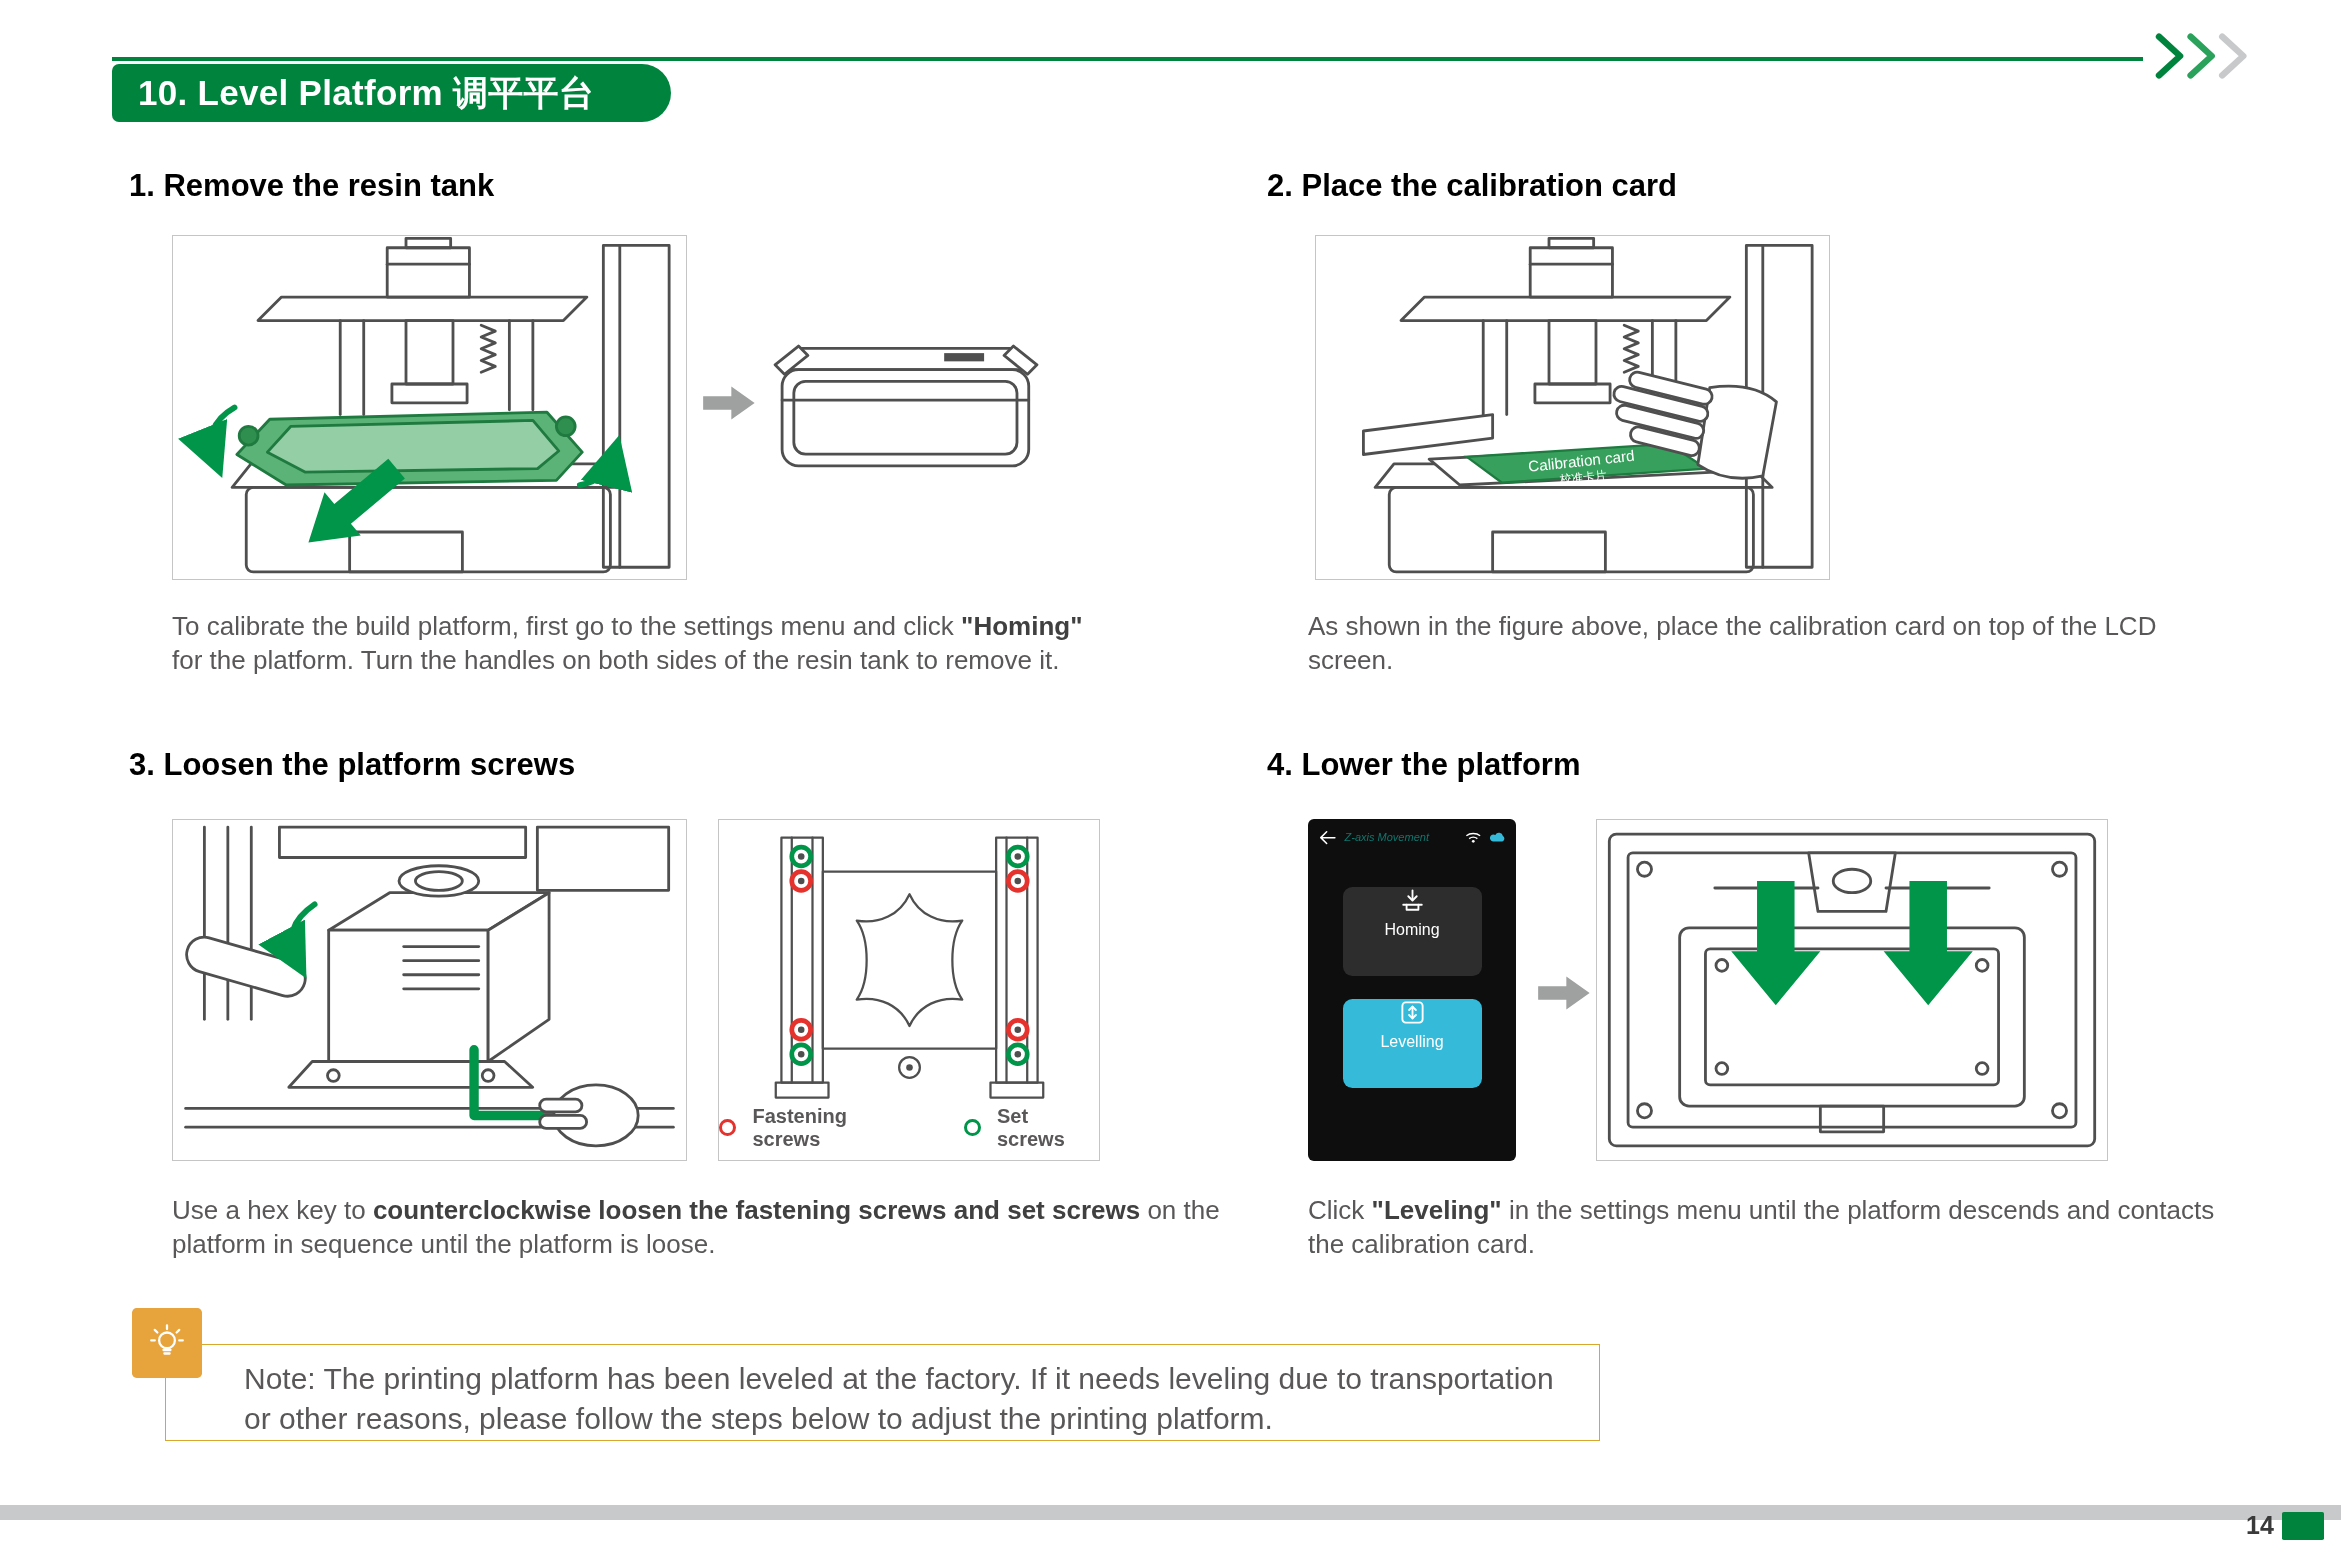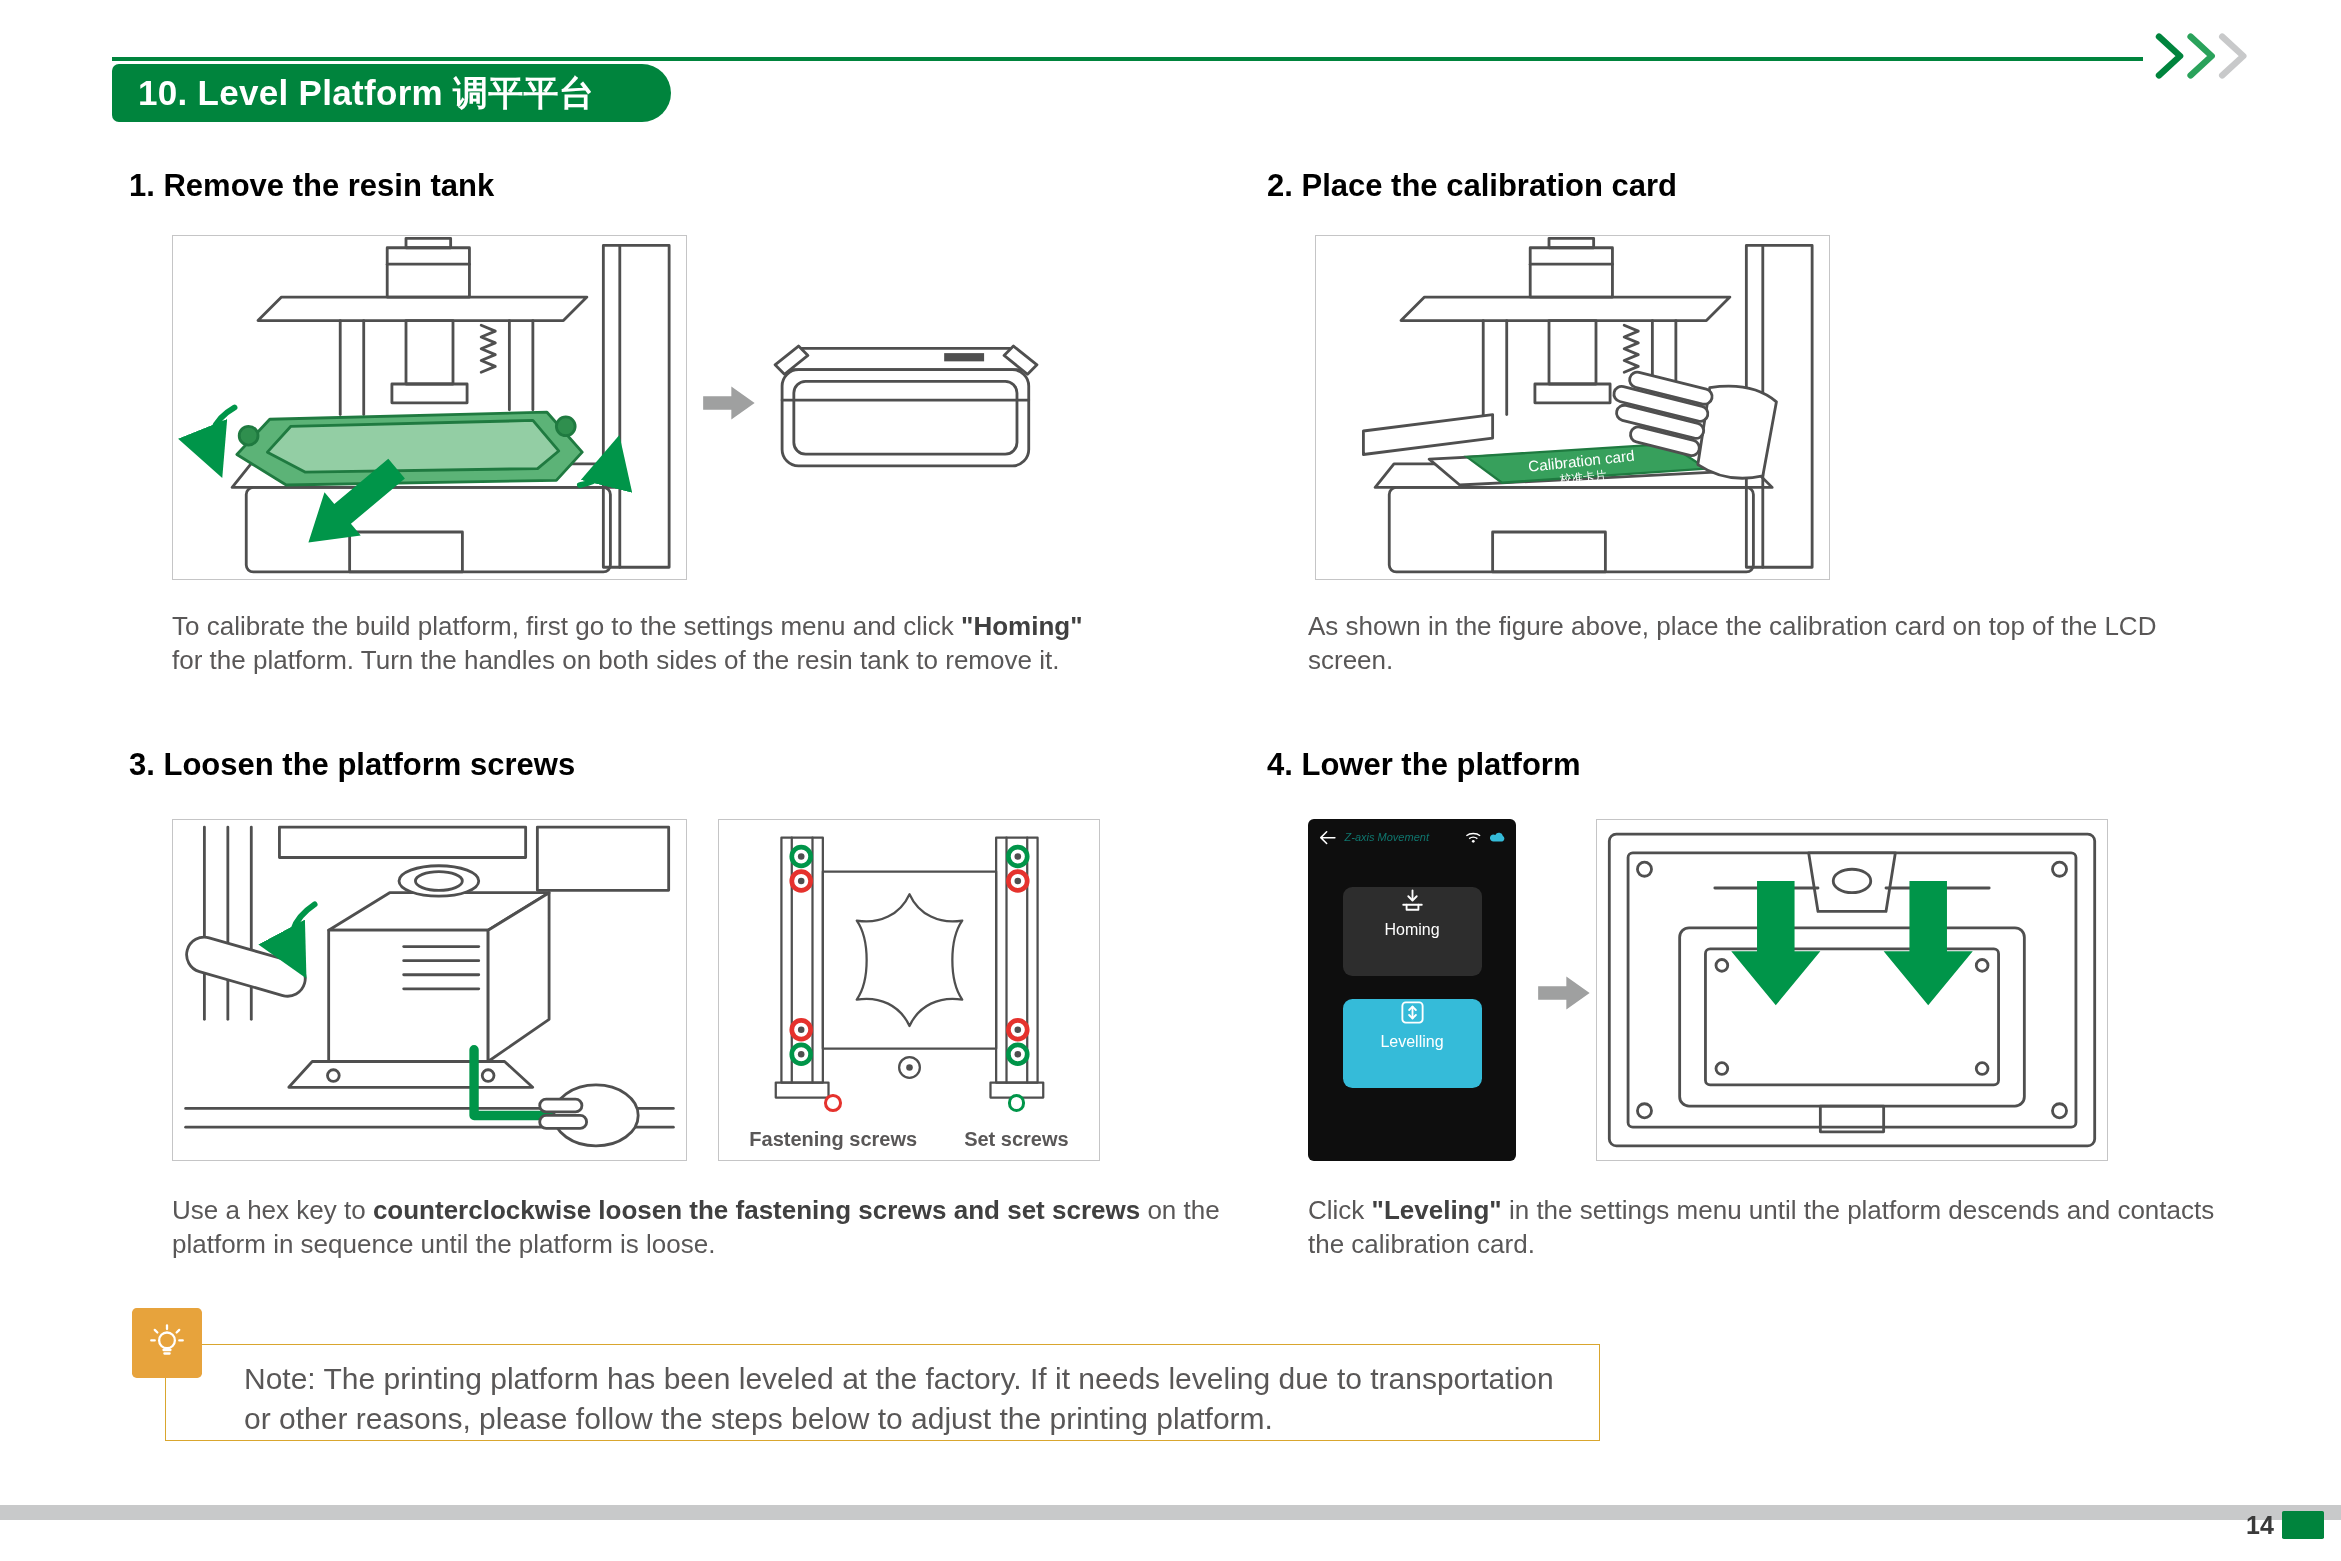--- a/index.html
+++ b/index.html
@@ -46,21 +46,21 @@
   .cap2 { left:1308px; top:609px; width:885px; }
   .cap3 { left:172px; top:1193px; width:1080px; }
   .cap4 { left:1308px; top:1193px; width:921px; }
 
   
   .diagram-svg { display:block; margin:11.8px auto 0; width:307px; height:275px; }
   .legend {
     position:absolute; left:0; right:0; bottom:9.4px; display:flex;
     justify-content:center; gap:47px; font-size:20px; font-weight:700; color:#595757;
   }
-  .leg-item { display:flex; align-items:center; gap:16px;flex-direction:column; }
+  .leg-item { display:flex; align-items:center; gap:16px; }
   .ring { width:17.7px; height:17.7px; border-radius:50%; border:3.5px solid #E5322D; display:inline-block; background:#fff; }
   .ring.green { border-color:#009549; }
 
   
   .phone { left:1308px; top:819px; width:208px; height:342px; background:#0e0e0e; border-radius:5.9px; }
   .phone-top { display:flex; align-items:center; gap:8.3px; padding:10.6px 10.6px 0 10.6px; color:#ffffff; }
   .ptitle { font-size:11px; flex:1; color:#0f766e;font-style:italic; }
   .card {
     width:139px; height:89px; margin:0 auto; border-radius:9.4px; color:#ffffff;
     display:flex; flex-direction:column; align-items:center; justify-content:flex-start; gap:7px;
@@ -70,21 +70,21 @@
   .levelling { background:#35BBD9; margin-top:23.6px; }
 
   
   .notebox { left:165px; top:1344px; width:1435px; height:97px; border:1.8px solid #D9A62E; background:#ffffff; }
   .notetext { padding:14px 21px 0 78px; font-size:30px; color:#595757; line-height:1.32; }
   .bulb { left:132px; top:1308px; width:70px; height:70px; background:#E7A33C; border-radius:4.7px;
           display:flex; align-items:center; justify-content:center; }
 
   
   .bottombar { left:0; top:1505px; width:2342px; height:15.3px; background:#c8c9ca; }
-  .pageno { left:2246px; top:1511px; display:flex; align-items:flex-start; gap:8.3px;
+  .pageno { left:2246px; top:1511px; display:flex; align-items:flex-end; gap:8.3px;
             font-size:25px; font-weight:700; color:#3a3a3a; }
   .pageno .tab { width:42px; height:28px; background:#00843D; border-radius:1.8px; }
 
   .ln { stroke:#4f4f4f; stroke-width:2.4; fill:none; stroke-linejoin:round; stroke-linecap:round; }
 </style>
 </head>
 <body>
 
 <div class="page">
 

